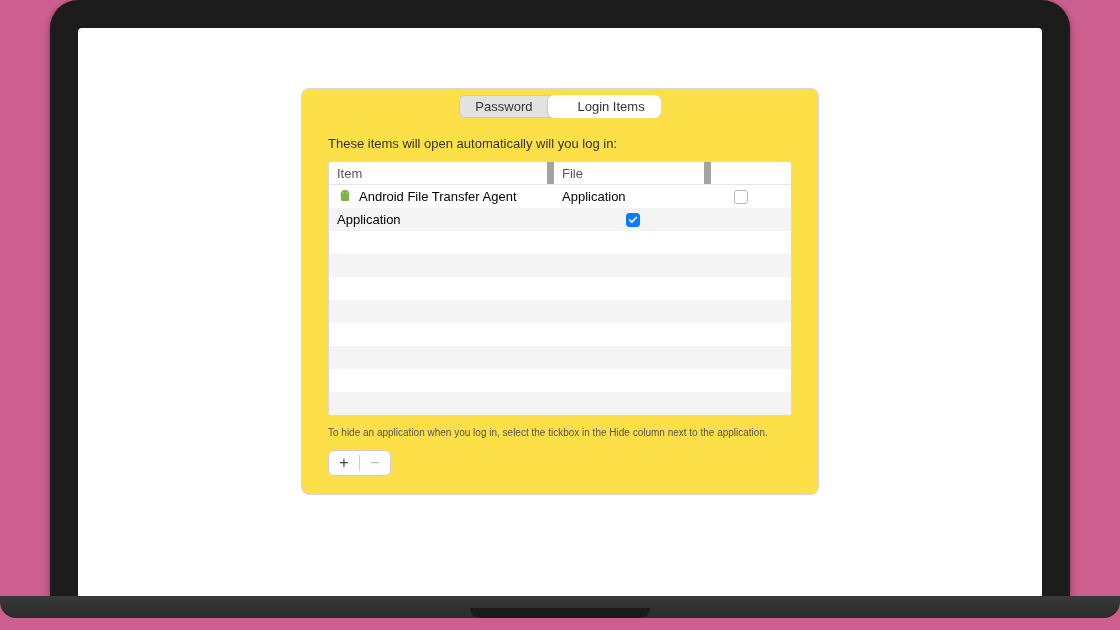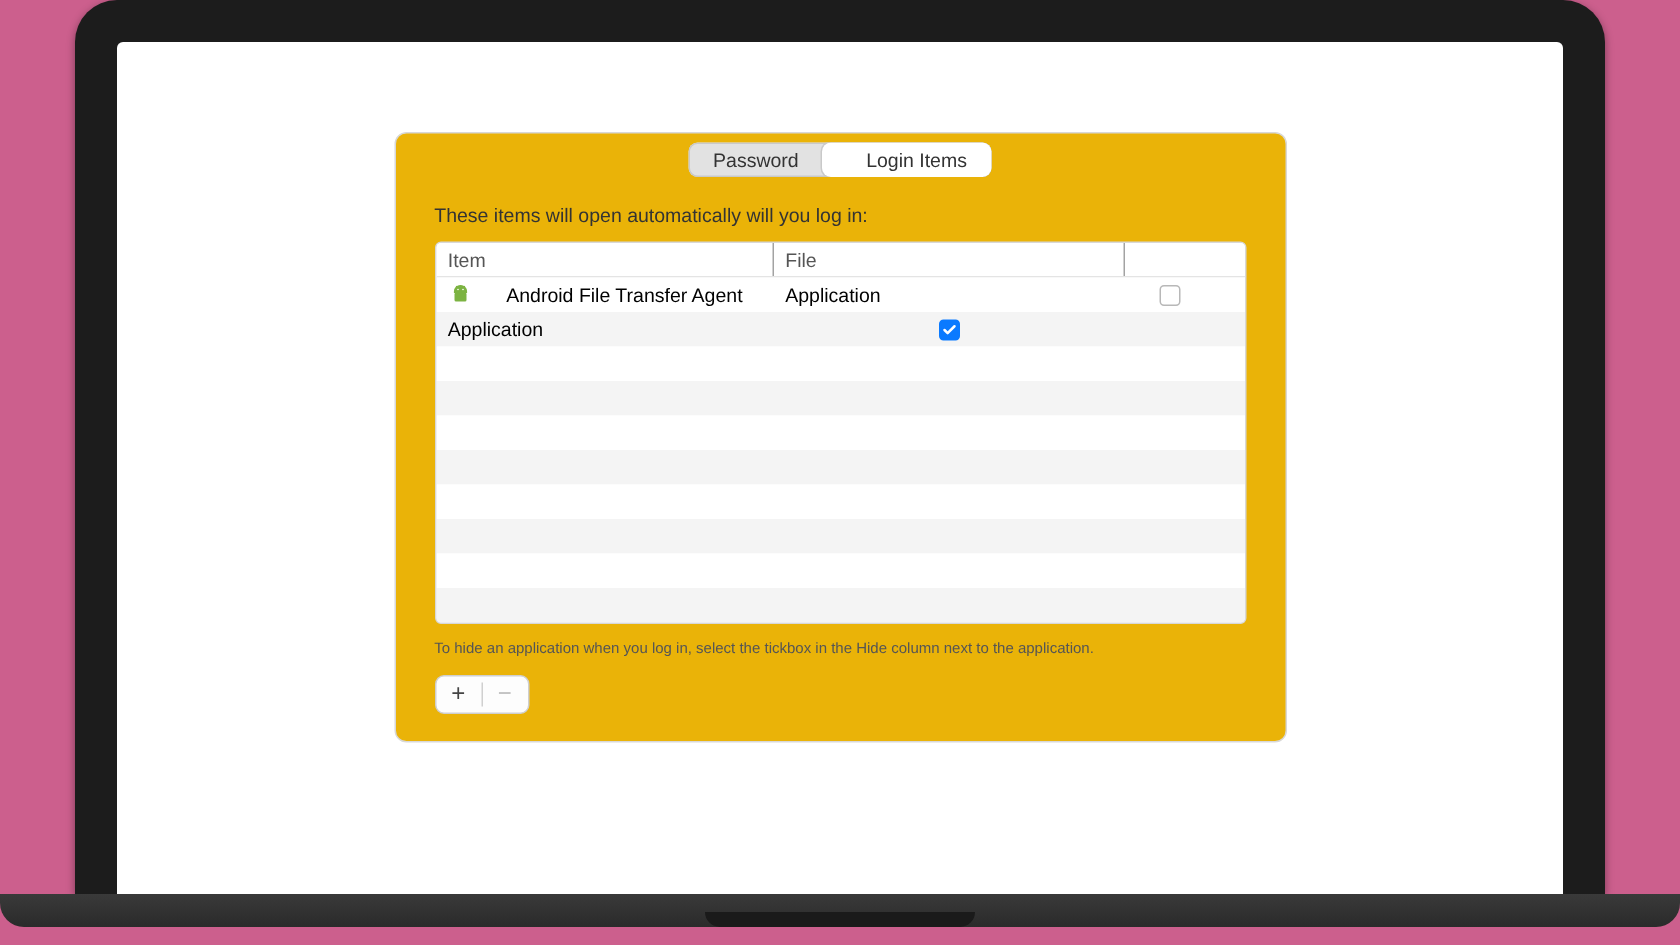--- a/index.html
+++ b/index.html
@@ -41,22 +41,22 @@
     left: 50%;
     transform: translateX(-50%);
     bottom: -22px;
     width: 180px;
     height: 10px;
     background: #1a1a1a;
     border-radius: 0 0 10px 10px;
   }
 
   .panel {
-    width: 595px;
-    background: #eab308;
+    width: 518px;
+    background: #fde047;
     border: 1px solid #d8d8d8;
     border-radius: 8px;
     padding: 0 0 18px 0;
   }
 
   .tabs {
     display: flex;
     justify-content: center;
     padding: 6px 0 4px 0;
   }
@@ -105,30 +105,30 @@
     align-items: center;
     height: 23px;
   }
   .thead {
     background: #ffffff;
     color: #555;
     border-bottom: 1px solid #e4e4e4;
   }
   .thead .th {
     padding: 0 8px;
-    border-right: 1px solid #a3a3a3;
+    border-right: 7px solid #a3a3a3;
     height: 100%;
     display: flex;
     align-items: center;
     font-weight: 400;
   }
   .thead .th:last-child { border-right: none; }
   .trow { background: #ffffff; }
   .trow.alt, .empty.alt { background: #f4f4f4; }
-  .trow .td { padding: 0 8px; display: flex; align-items: center; gap: 23px; height: 100%; }
+  .trow .td { padding: 0 8px; display: flex; align-items: center; gap: 6px; height: 100%; }
   .td.hide { justify-content: center; }
   .empty { background: #ffffff; }
   .empty div { height: 100%; }
 
   .app-icon {
     width: 16px; height: 16px; display: inline-flex; align-items:center; justify-content:center;
   }
   .app-icon.android svg { width:16px; height:16px; }
   .app-icon.chrome svg { width:15px; height:15px; }
 

